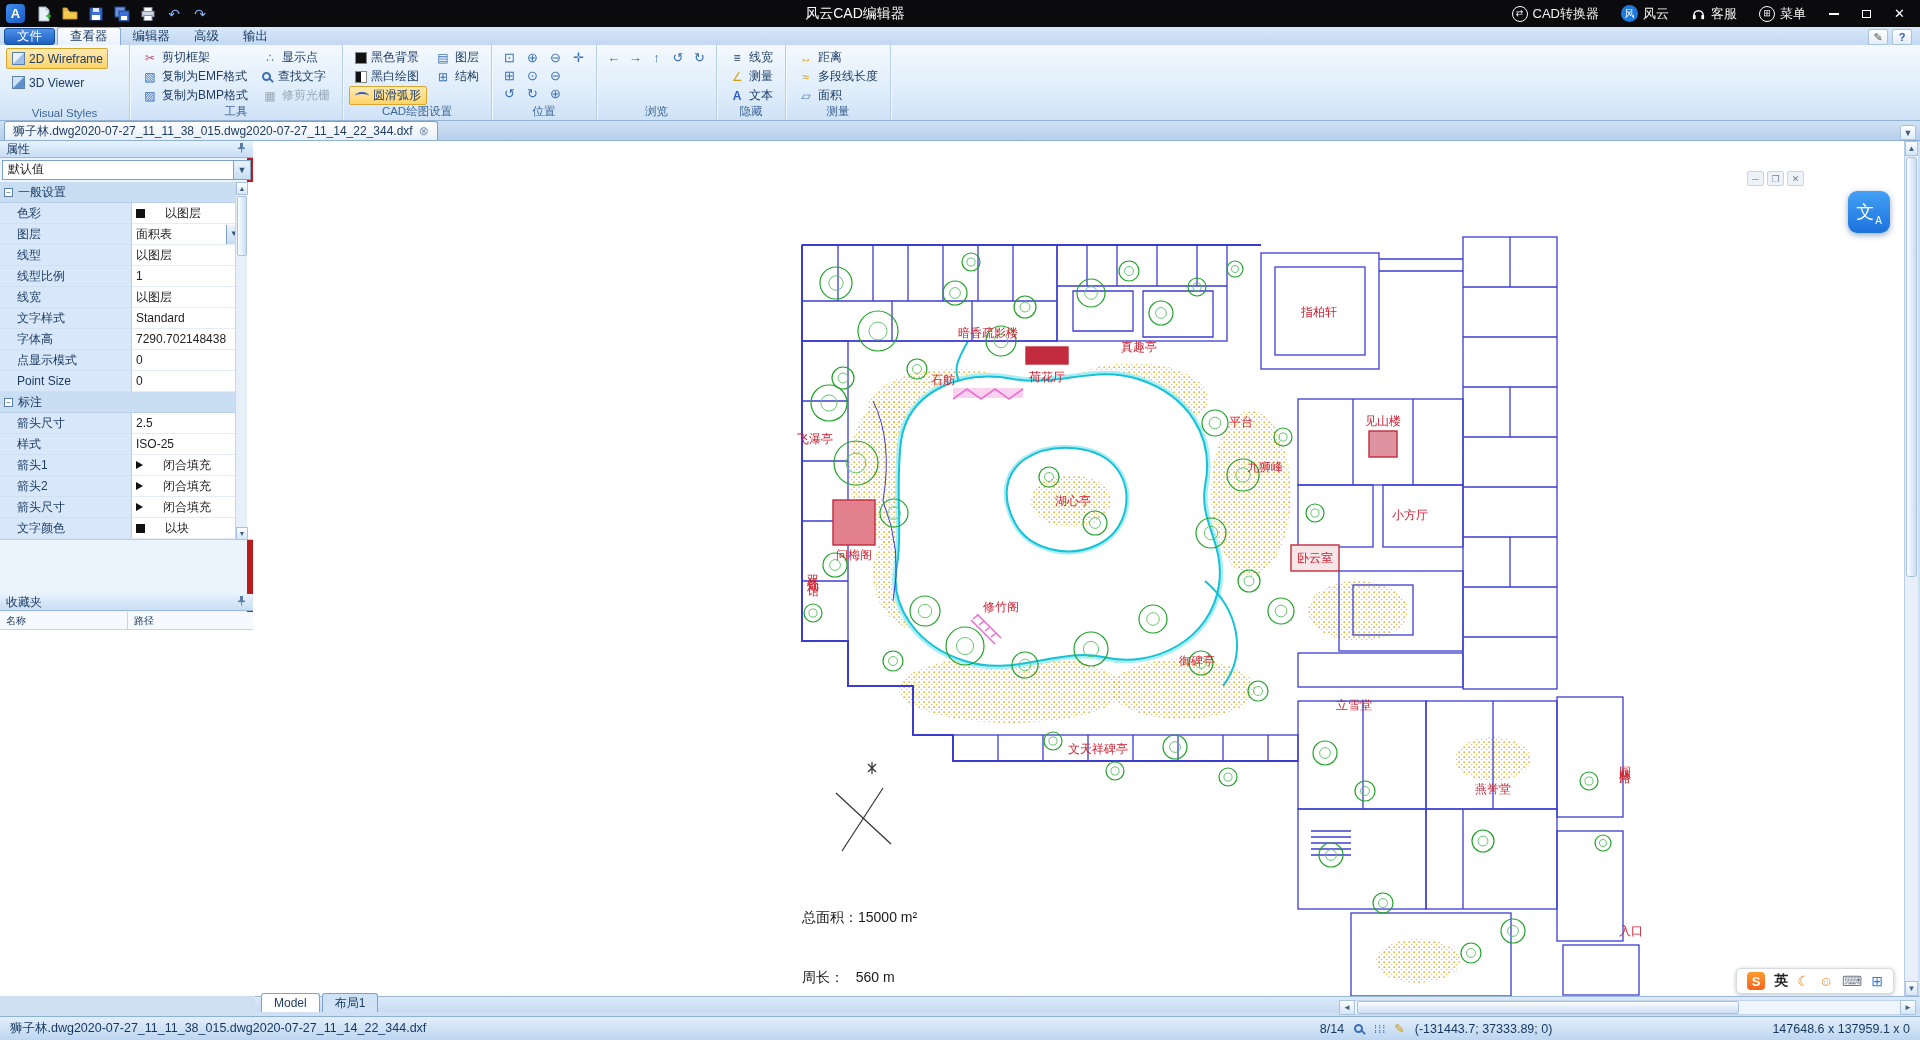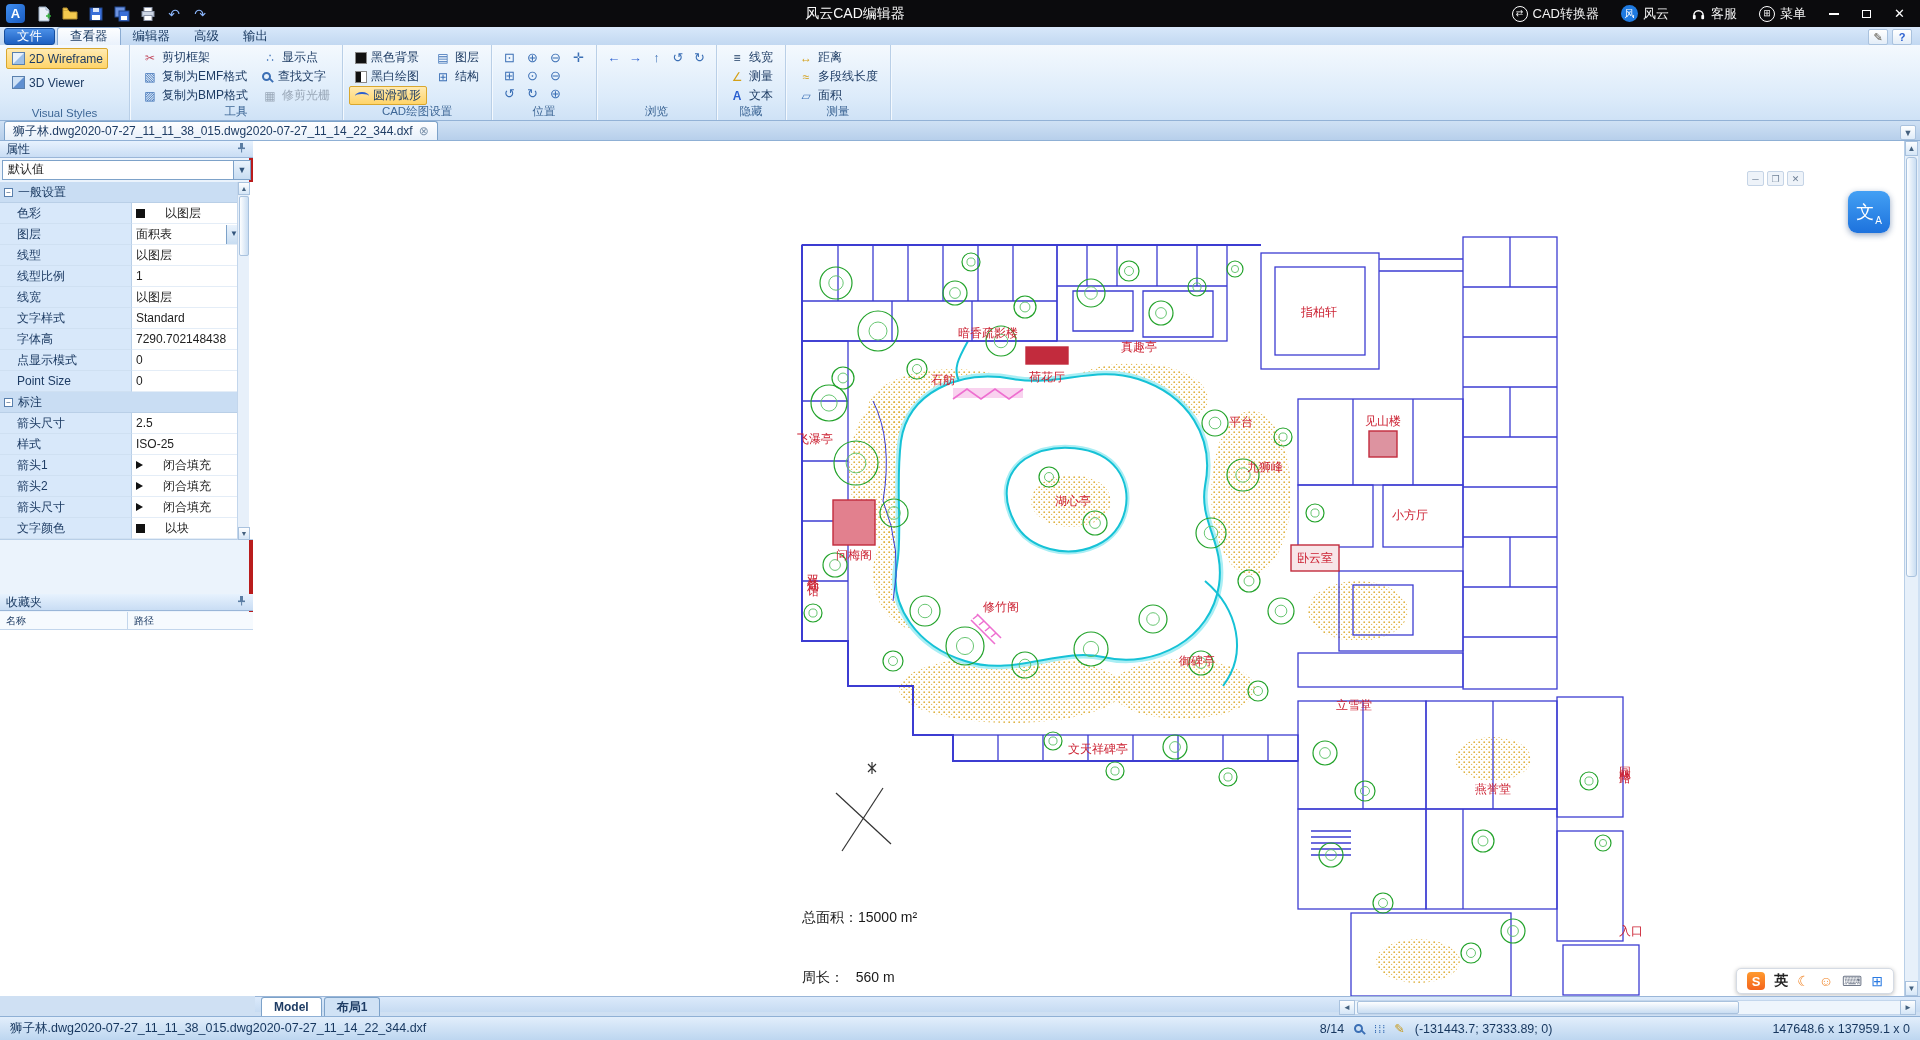--- a/index.html
+++ b/index.html
@@ -81,21 +81,21 @@
     background:linear-gradient(#fefeff,#e7f0fa); border:1px solid #7da2c9; border-bottom:none;
     border-radius:3px 3px 0 0; font-size:12px; color:#1e3c64; }
   .doctab .x { color:#7d93ac; font-size:12px; }
   .docbar-right { margin-left:auto; margin-right:4px; width:16px; height:15px; font-size:9px;
     color:#44617f; background:linear-gradient(#fff,#dfecf9); border:1px solid #a9c2de;
     display:flex; align-items:center; justify-content:center; border-radius:2px; }
 
   
   .main { position:absolute; left:0; top:141px; width:1920px; height:855px; display:flex; }
   .left-panel { position:relative; width:253px; height:855px; background:#ebf3fc;
-    border-right:4px solid #b91c1c; flex:none; }
+    border-right:6px solid #b91c1c; flex:none; }
   .panel-hdr { position:absolute; left:0; width:253px; height:17px;
     background:linear-gradient(#e7f2fe,#c9ddf4); border-bottom:1px solid #9ab6d8;
     display:flex; align-items:center; font-size:12px; color:#16365e; padding:0 6px; }
   .panel-hdr .pin { margin-left:auto; }
   .combo { position:absolute; left:2px; top:19px; width:249px; height:20px; background:#fff;
     border:1px solid #7da2c9; display:flex; align-items:flex-start; font-size:12px; color:#222;
     padding-left:5px; }
   .combo .dd { margin-left:auto; width:17px; height:100%;
     background:linear-gradient(#eaf3fc,#c8ddf2); border-left:1px solid #7da2c9;
     display:flex; align-items:center; justify-content:center; font-size:9px; color:#33557c; }
@@ -160,21 +160,21 @@
   .vscroll .sb { width:13px; height:15px; background:linear-gradient(#fdfeff,#d5e6f7);
     border:1px solid #a9c2de; font-size:8px; color:#44617f; display:flex; align-items:center;
     justify-content:center; }
   .vscroll .sb.bot { position:absolute; bottom:0; }
   .vscroll .thumb { position:absolute; top:16px; left:1px; width:11px; height:420px;
     background:linear-gradient(90deg,#fdfeff,#c9ddf2); border:1px solid #a9c2de; border-radius:3px; }
 
   
   .sheetbar { position:absolute; left:255px; top:996px; width:1665px; height:16px;
     background:linear-gradient(#dceafb,#c6dbf2); border-top:1px solid #9ab6d8;
-    display:flex; align-items:flex-start; padding-left:6px;font-weight:bold; }
+    display:flex; align-items:flex-end; padding-left:6px; }
   .sheet { height:19px; padding:0 12px; font-size:12px; color:#1e3c64; display:flex;
     align-items:center; border:1px solid #7da2c9; border-bottom:none; border-radius:3px 3px 0 0;
     background:#d0e2f5; margin-right:2px; }
   .sheet.active { background:#fff; }
   .hscroll { position:absolute; left:1084px; right:4px; top:3px; height:15px; display:flex; }
   .hscroll .sb { width:16px; height:15px; background:linear-gradient(#fdfeff,#d5e6f7);
     border:1px solid #a9c2de; font-size:8px; color:#44617f; display:flex; align-items:center;
     justify-content:center; }
   .hscroll .track { flex:1; background:#eef5fc; border-top:1px solid #c3d6ec;
     border-bottom:1px solid #c3d6ec; position:relative; }

